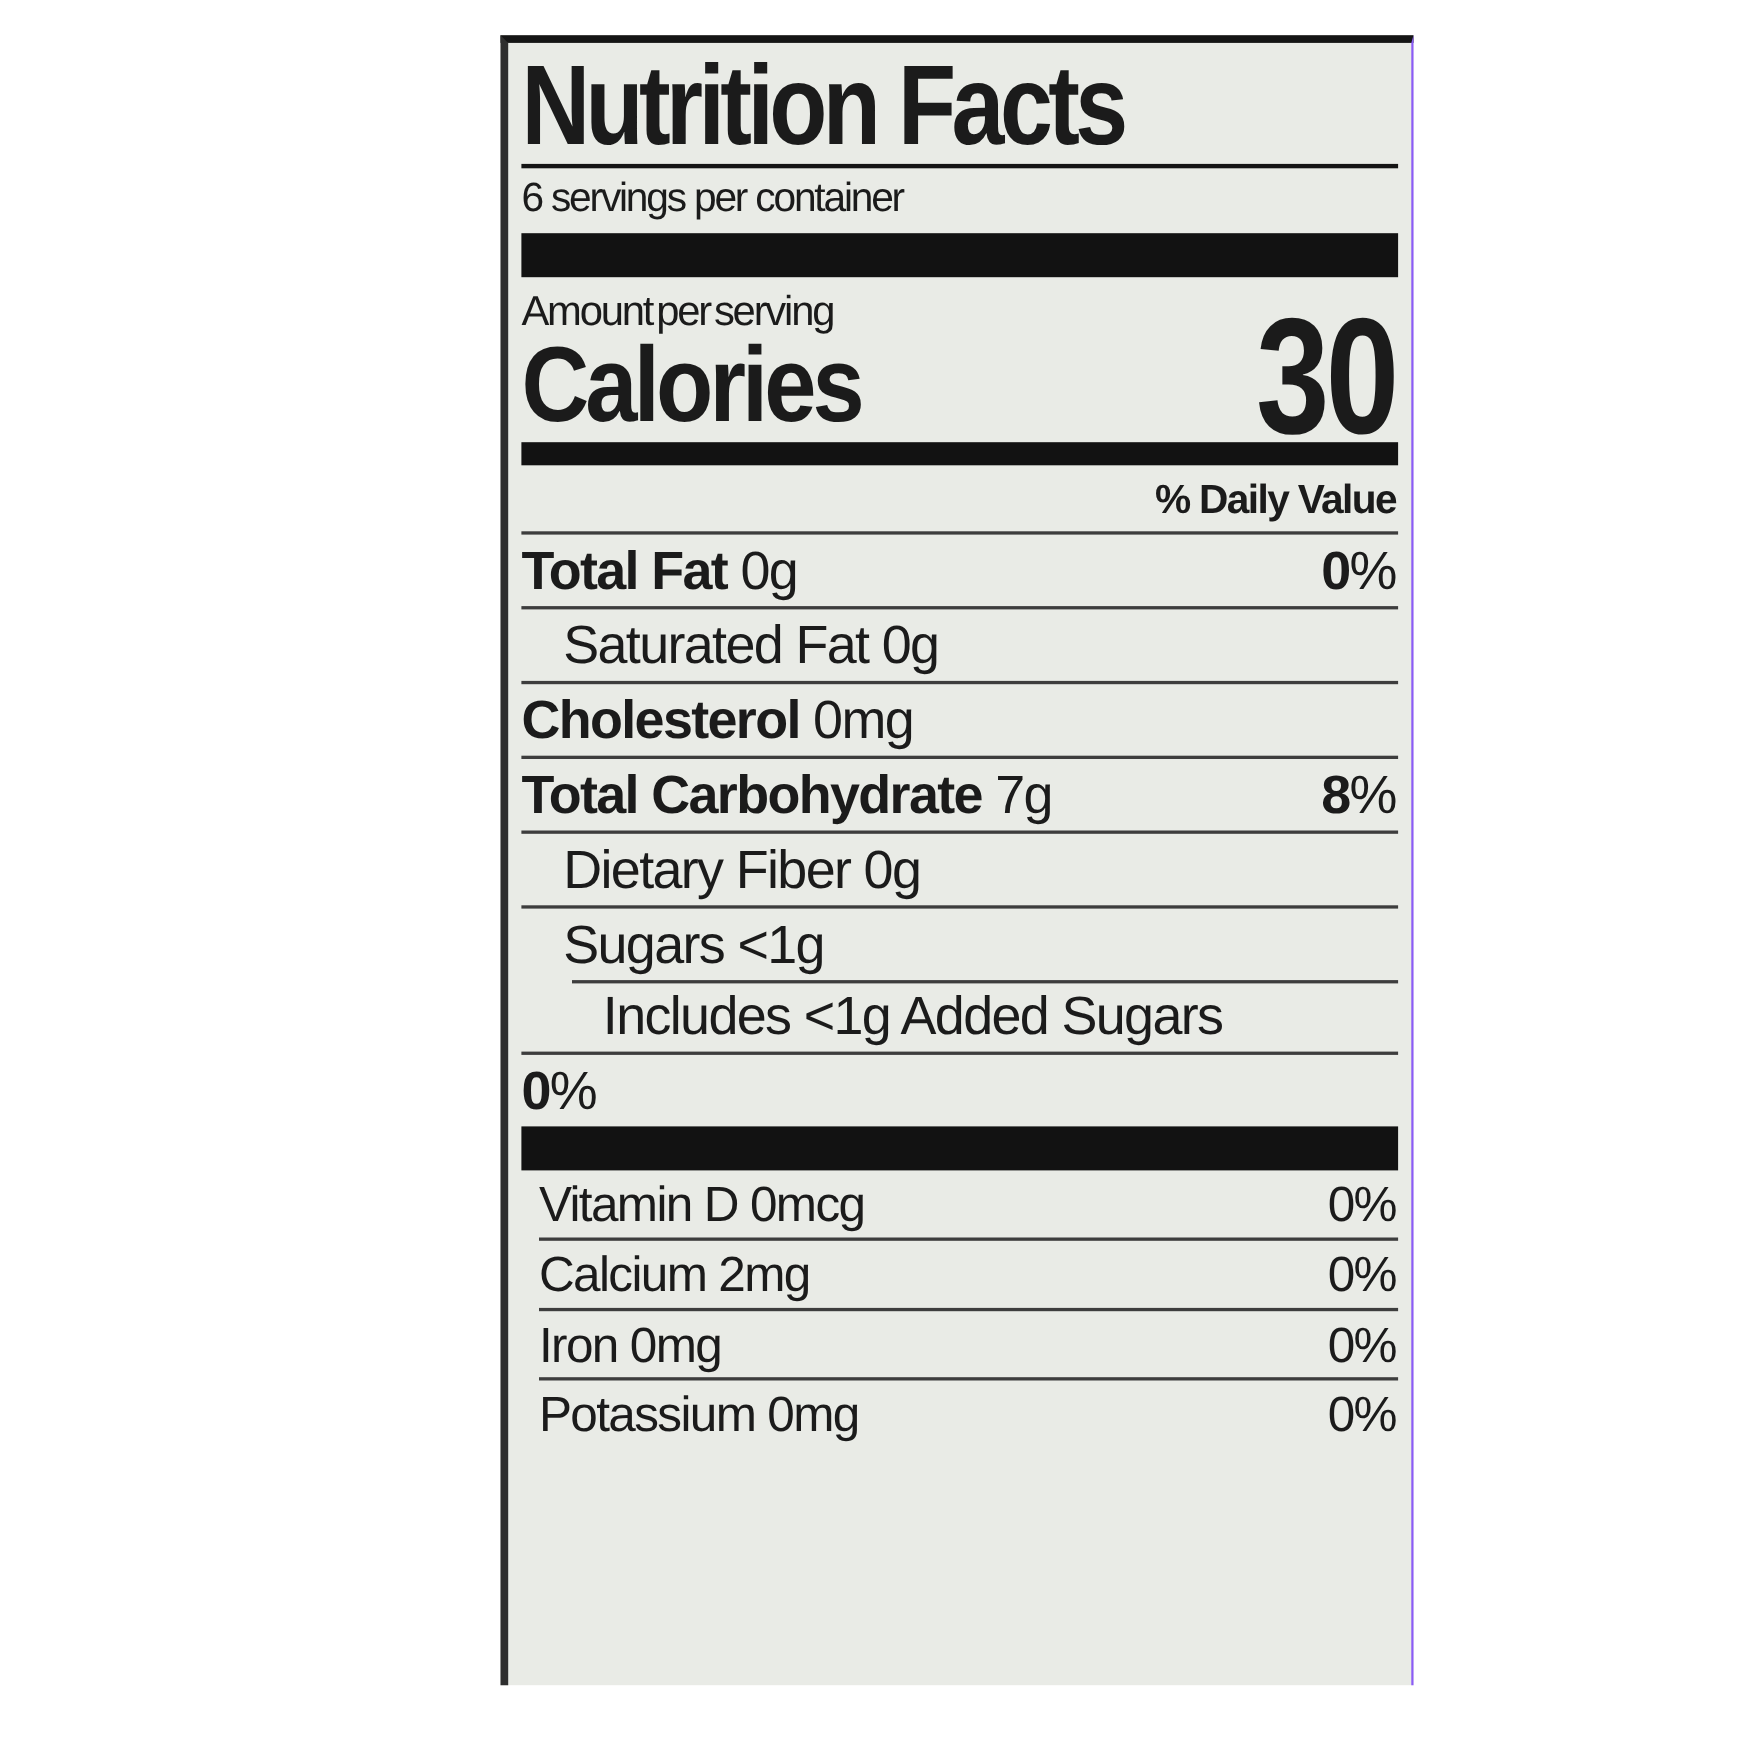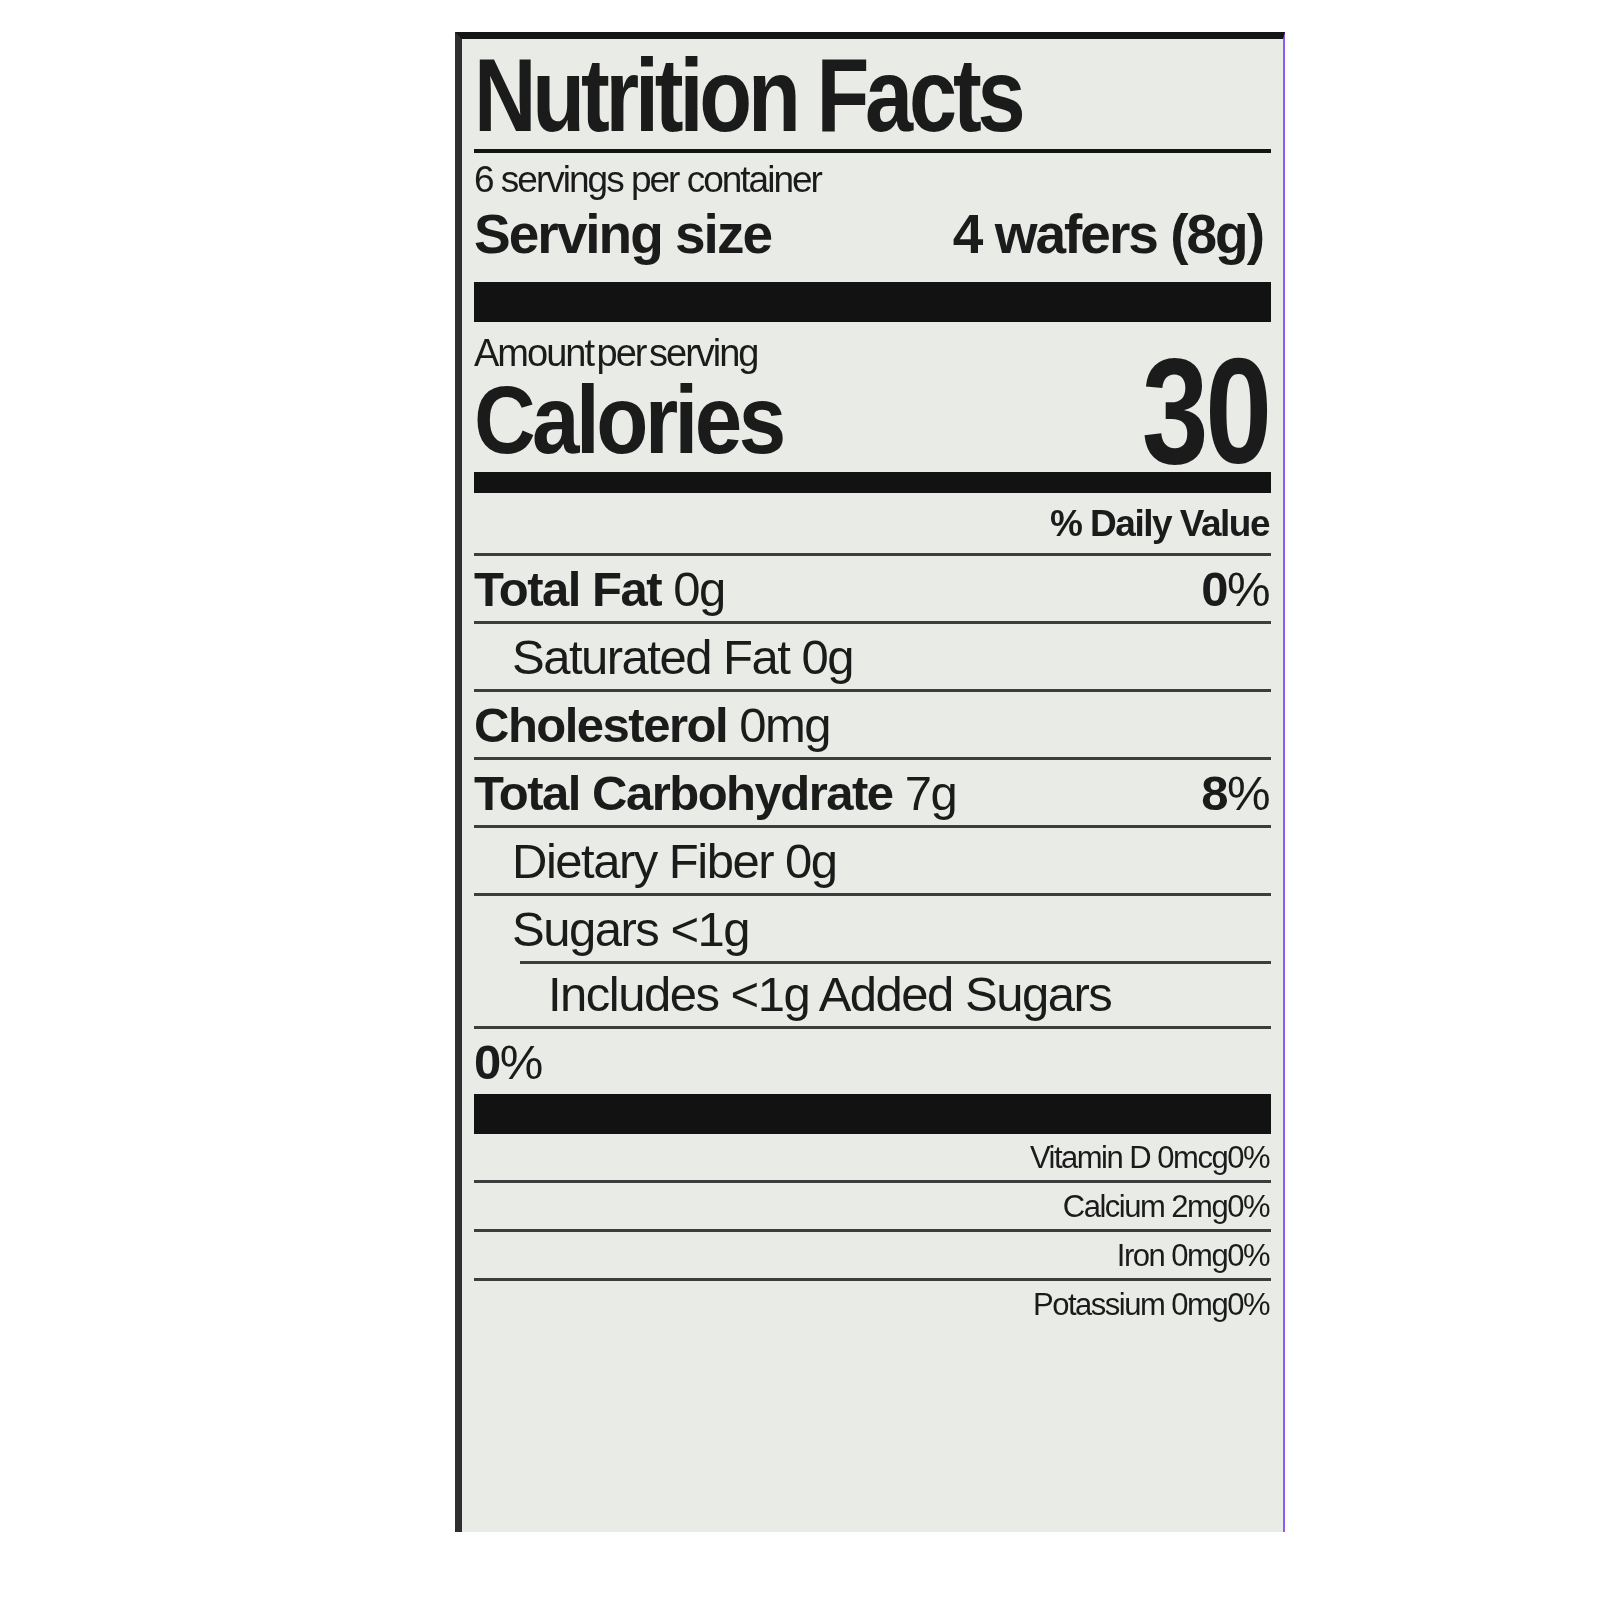--- a/index.html
+++ b/index.html
@@ -130,46 +130,43 @@
   .nrow .namount{font-weight:normal;}
   .nrow.ind-1 .left{padding-left:38px;}
   .nrow.ind-2 .left{padding-left:74px;}
   .pct{white-space:nowrap;}
   .pct .pct-num{font-weight:bold;}
   .pct .pct-sign{font-weight:normal;}
 
   
   .mrow{
     display:flex;
-    justify-content:flex-end;
+    justify-content:space-between;
     align-items:baseline;
-    font-size:31px;
+    font-size:45px;
     line-height:1.04;
     padding:8px 2px 6px 0;
     border-top:3px solid var(--rule);
     letter-spacing:-1.5px;
+    margin-left:16px;
   }
   .mrow.no-top-rule{border-top:none;}
   .mrow .pct-num{font-weight:normal;}
 </style>
 </head>
 <body>
 
 <div class="label">
 
   <div class="nf-title">
     <span class="stretch">Nutrition Facts</span>
   </div>
 
   <div class="servings-line">6 servings per container</div>
 
-  <div class="serving-size-line">
-    <span>Serving size</span>
-    <span>4 wafers (8g)</span>
-  </div>
 
   <div class="bar bar-thick"></div>
 
   <div class="calories-block">
     <div class="amount-per-serving">Amount per serving</div>
     <div class="calories-word">
       <span class="stretch">Calories</span>
     </div>
     <div class="calories-value">30</div>
   </div>

